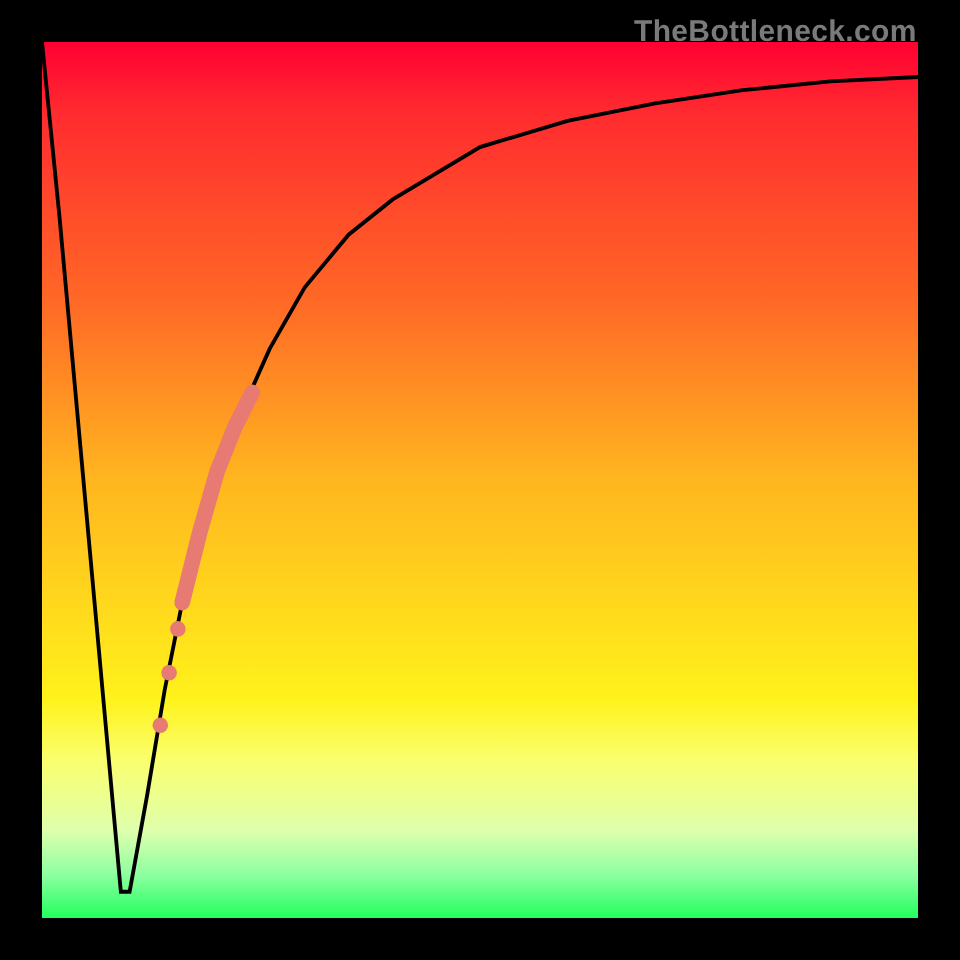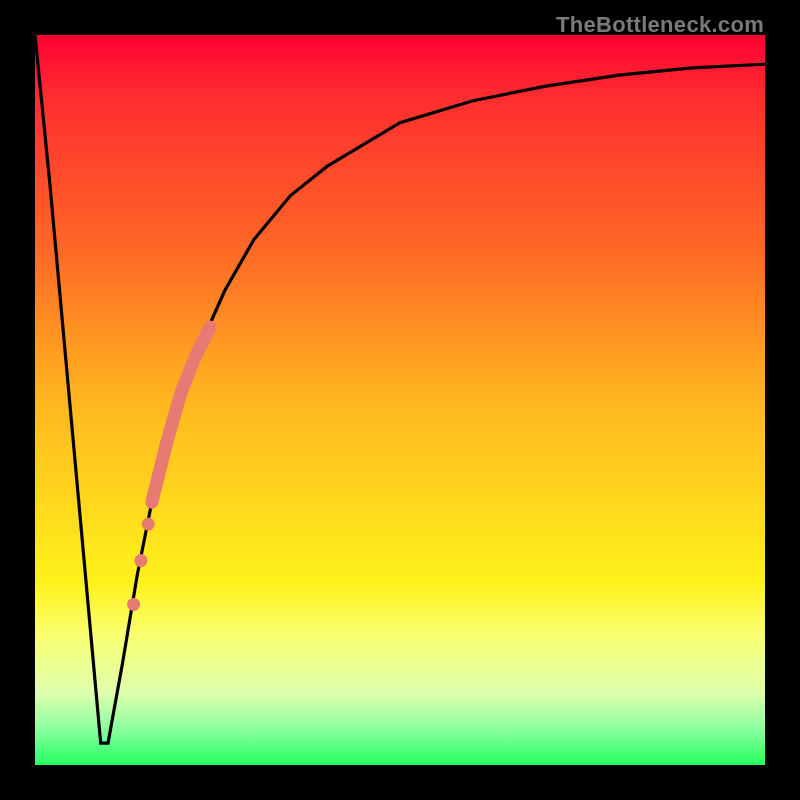--- a/index.html
+++ b/index.html
@@ -34,21 +34,21 @@
       #dfffad 90%,
       #8effa1 95%,
       #23ff5e 100%
     );
   }
   .attribution {
     position: absolute;
     top: 12px;
     right: 36px;
     font-family: Arial, Helvetica, sans-serif;
-    font-size: 22px;
+    font-size: 25px;
     font-weight: 600;
     color: #7a7a7a;
     letter-spacing: 0.3px;
   }
   svg.curve {
     position: absolute;
     left: 0;
     top: 0;
     width: 730px;
     height: 730px;

